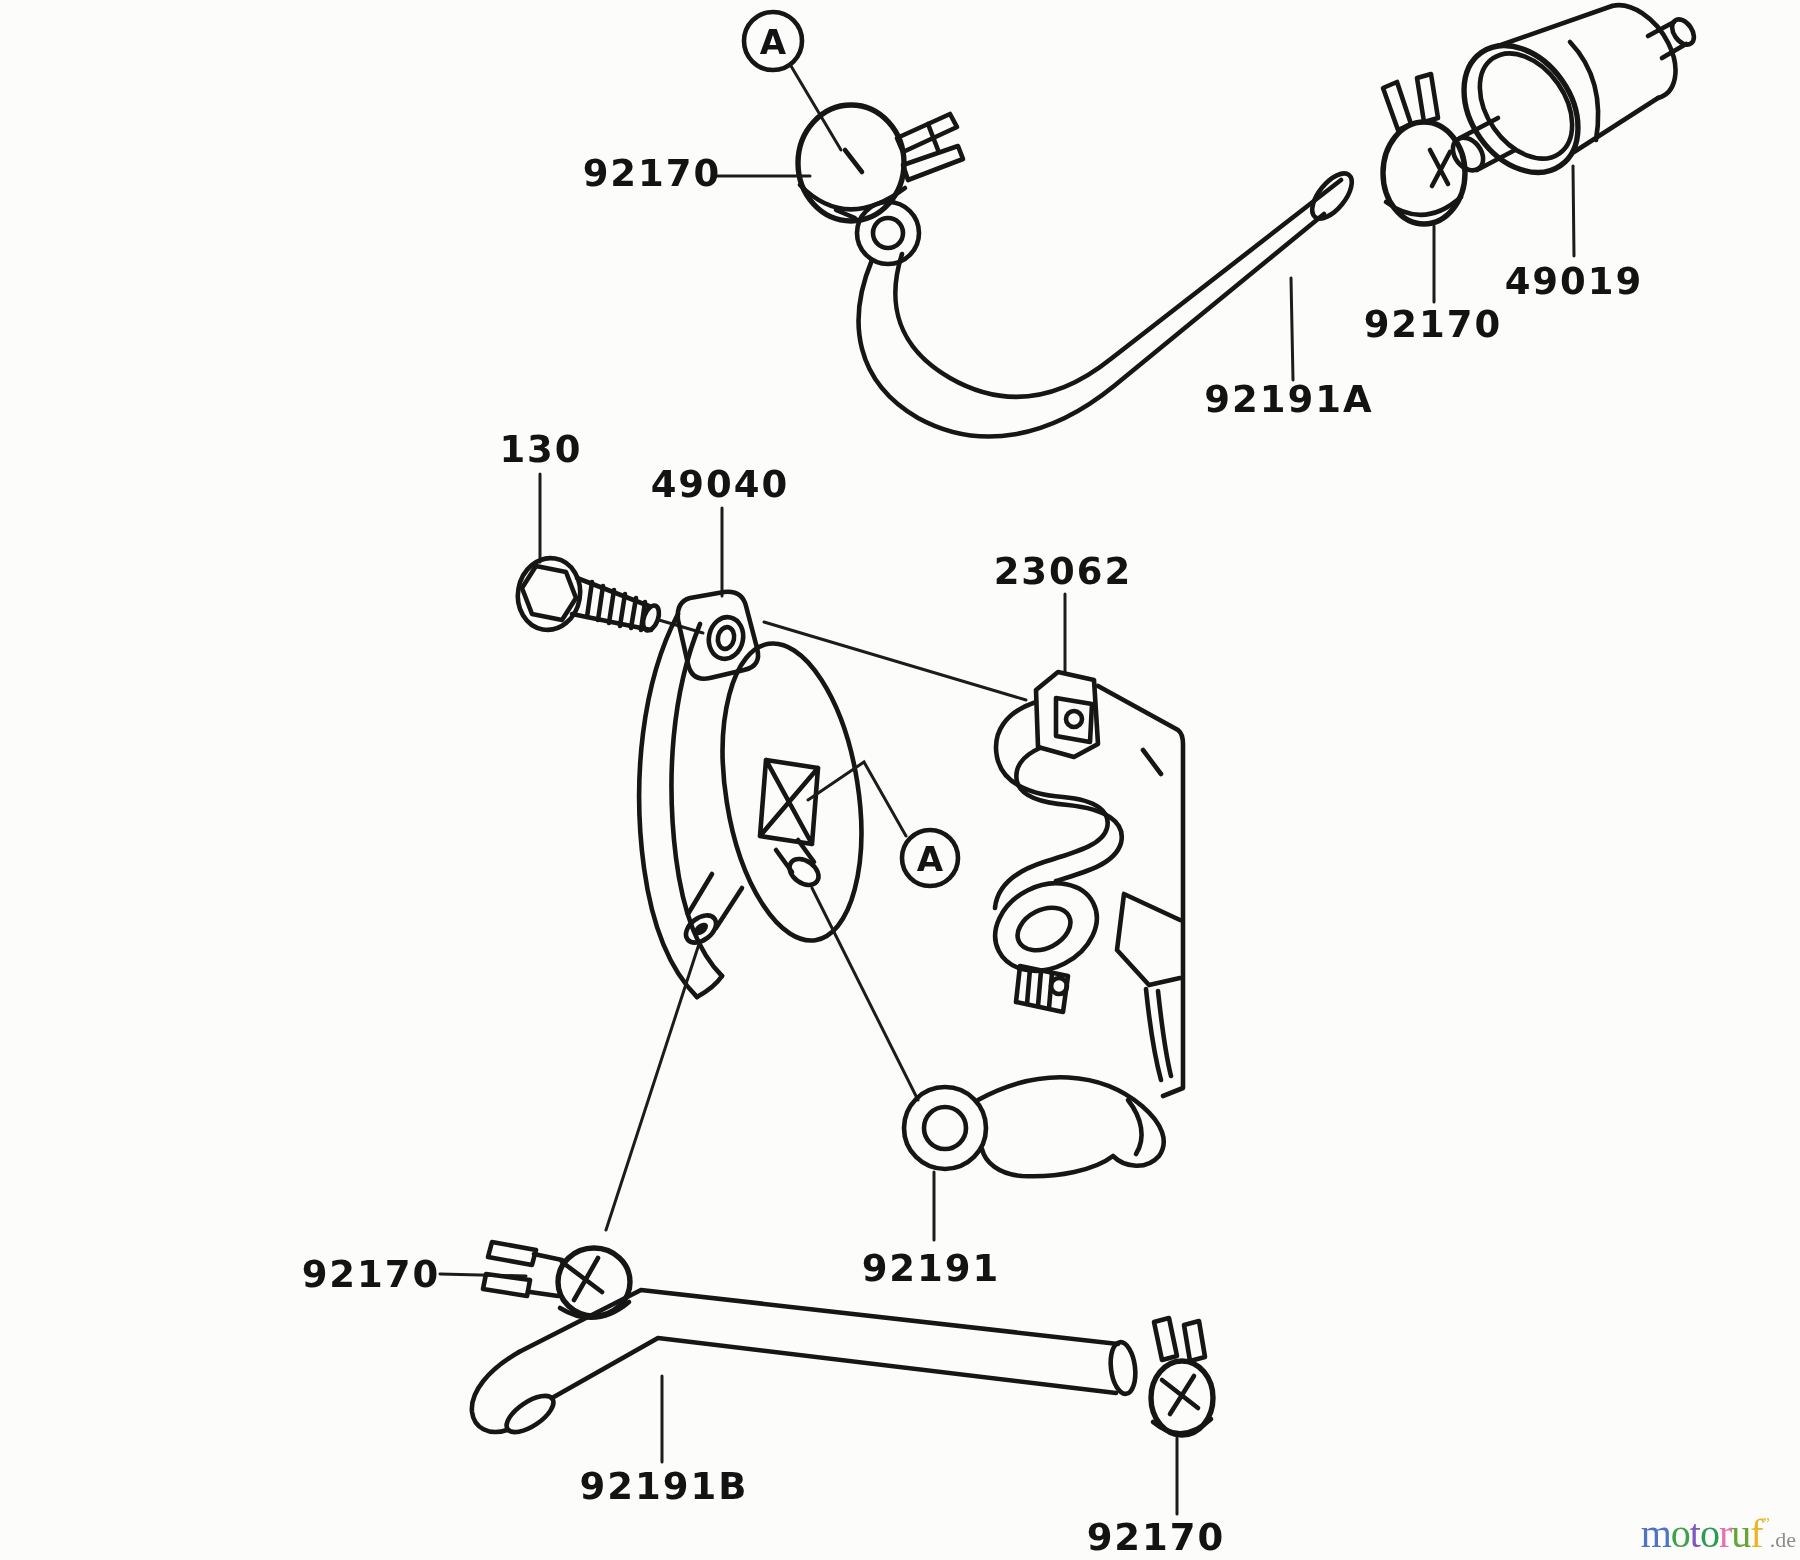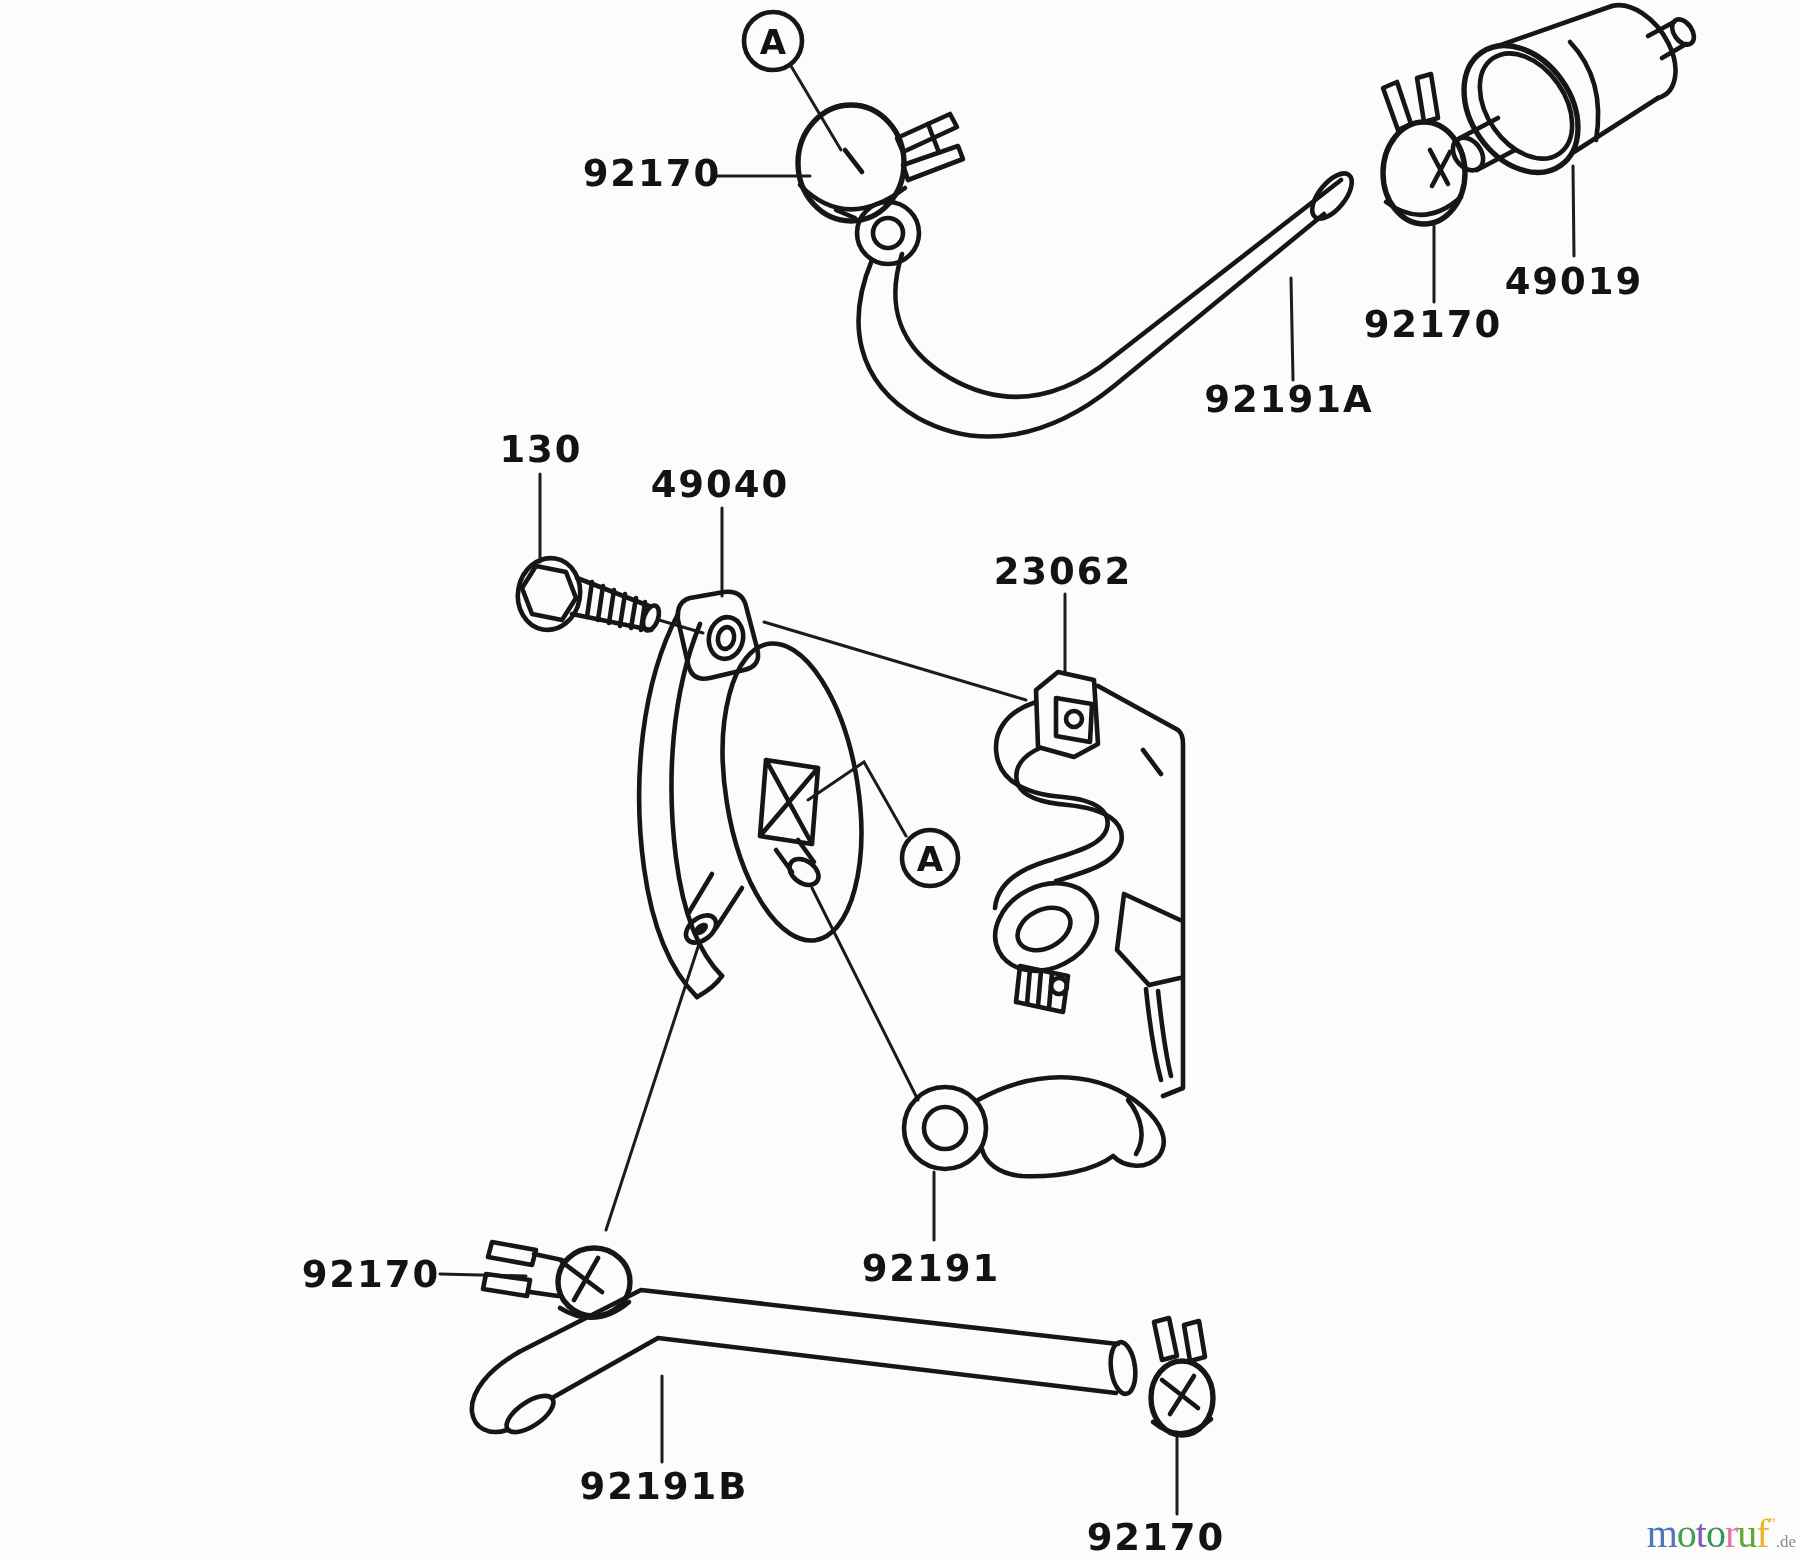--- a/index.html
+++ b/index.html
@@ -10,21 +10,21 @@
   .thick{stroke-width:5.4;}
   .thin{stroke:#1c1c1c;fill:none;stroke-width:3;stroke-linecap:round;}
   .darkfill{fill:#161616;stroke:none;}
   .plabel{font-family:"DejaVu Sans",sans-serif;font-weight:700;font-size:37px;
           letter-spacing:2px;fill:#131313;text-anchor:middle;}
   .mlabel{font-family:"DejaVu Sans",sans-serif;font-weight:700;font-size:34px;
           fill:#131313;text-anchor:middle;}
   .logo{position:absolute;right:4px;bottom:6px;font-family:"Liberation Serif",serif;
         font-size:40px;line-height:1;letter-spacing:-1px;cursor:pointer;}
   .logo .tick{font-size:16px;vertical-align:18px;letter-spacing:0;}
-  .logo .suffix{font-size:17px;letter-spacing:0;}
+  .logo .suffix{font-size:22px;letter-spacing:0;}
 </style>
 </head>
 <body>
 
 <div class="stage">
 <svg width="1800" height="1560" viewBox="0 0 1800 1560">
 
   <g>
     <circle class="part" cx="773" cy="41" r="29"></circle>
     <text class="mlabel" x="773" y="54">A</text>

